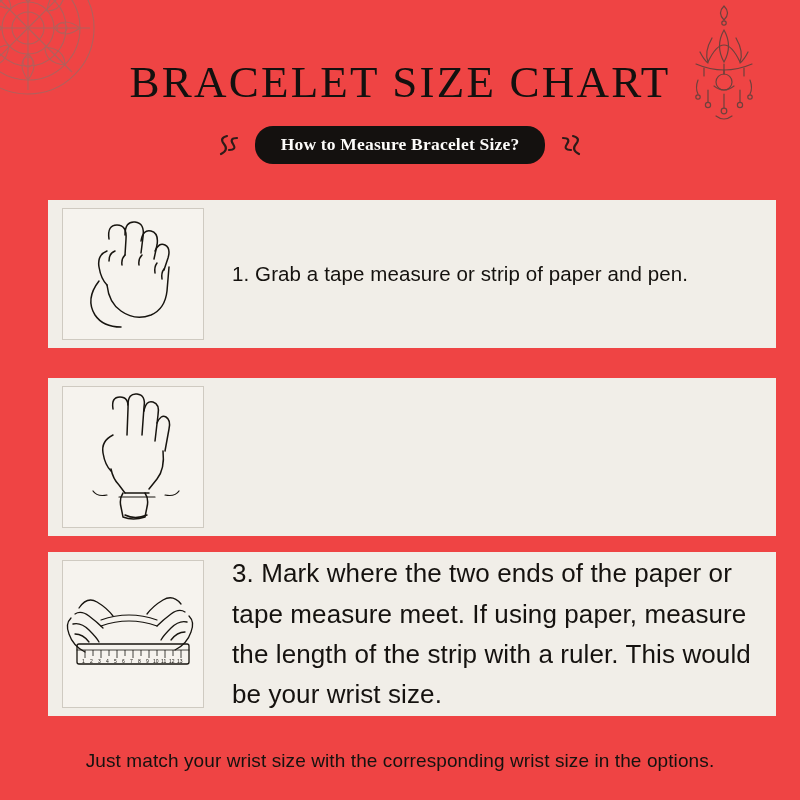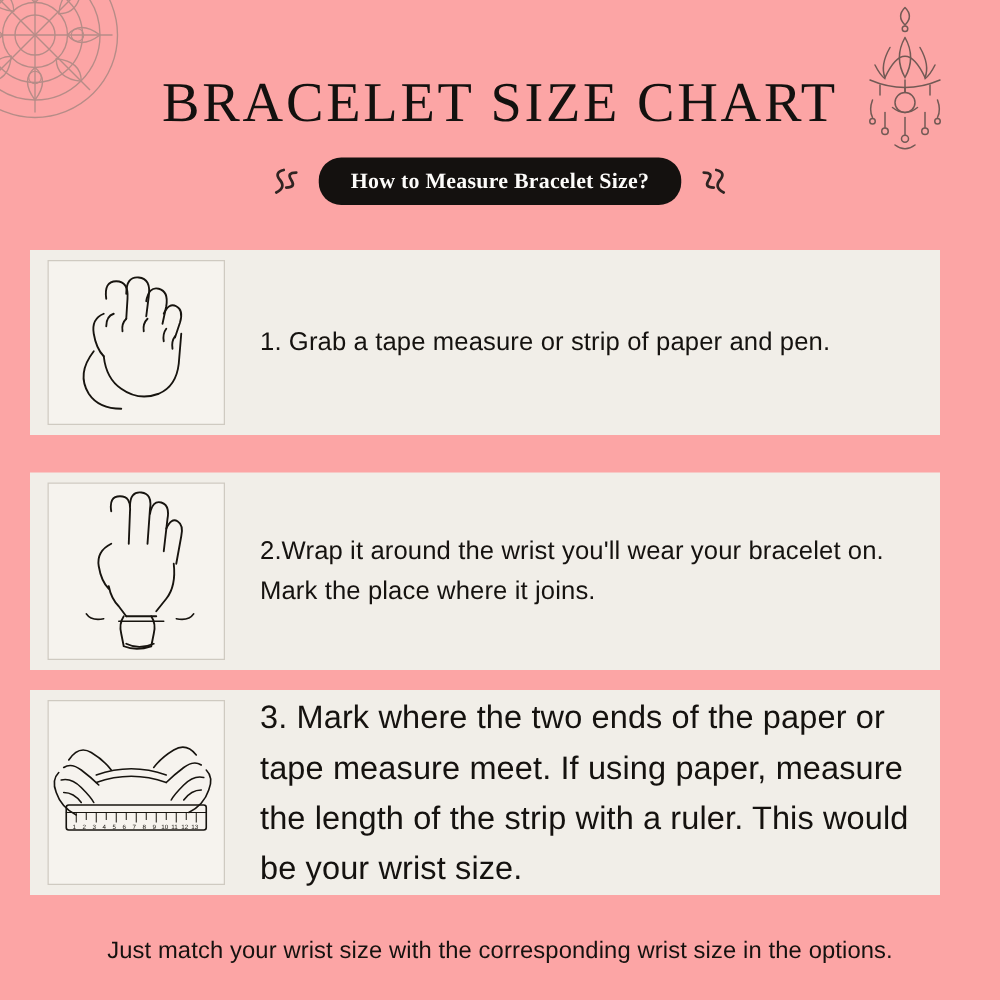--- a/index.html
+++ b/index.html
@@ -6,21 +6,21 @@
   html, body {
     margin: 0; padding: 0;
     width: 800px; height: 800px;
     background: #f7f4ef;
     font-family: "Liberation Sans", sans-serif;
     overflow: hidden;
   }
   .page {
     position: relative;
     width: 800px; height: 800px;
-    background: #fca5a5;
+    background: #ef4444;
   }
 
   
   .mandala {
     position: absolute;
     top: -52px; left: -52px;
     width: 160px; height: 160px;
     opacity: .55;
     pointer-events: none;
   }
@@ -62,21 +62,21 @@
     font-weight: 700;
     letter-spacing: .2px;
     white-space: nowrap;
   }
   .squiggle { width: 26px; height: 26px; opacity: .9; }
   .squiggle.flip { transform: scaleX(-1); }
 
   
   .step {
     position: absolute;
-    left: 24px;
+    left: 48px;
     width: 728px;
     background: #f1eee8;
     display: flex;
     align-items: center;
     justify-content: space-between;
   }
   .step.s1 { top: 200px; height: 148px; }
   .step.s2 { top: 378px; height: 158px; }
   .step.s3 { top: 552px; height: 164px; }
 
@@ -243,21 +243,20 @@
           <path d="M94 62 q2 18 -6 28 l-8 10"></path>
           <path d="M56 104 L80 104"></path>
           <path d="M54 104 q-4 6 -2 14 l2 10 q10 4 22 0 l2 -10 q2 -8 -2 -14"></path>
           <path d="M50 108 L86 108" stroke-width="1.2"></path>
           <path d="M38 106 q-10 2 -14 -4" stroke-width="1.2"></path>
           <path d="M96 106 q10 2 14 -4" stroke-width="1.2"></path>
           <path d="M56 126 q10 5 22 0"></path>
         </g>
       </svg>
     </div>
-    <div class="step-text">2.Wrap it around the wrist you'll wear your bracelet on. Mark the place where it joins.</div>
   </div>
 
   <div class="step s3">
     <div class="thumb">
       <div class="frame"></div>
       <svg width="136" height="120" viewBox="0 0 136 120">
         <g stroke="#17140f" fill="none" stroke-width="1.3" stroke-linecap="round">
 
           <path d="M18 34 q8 -12 18 -6 q10 6 16 14"></path>
           <path d="M14 40 q6 -4 14 2 q8 6 14 12"></path>

